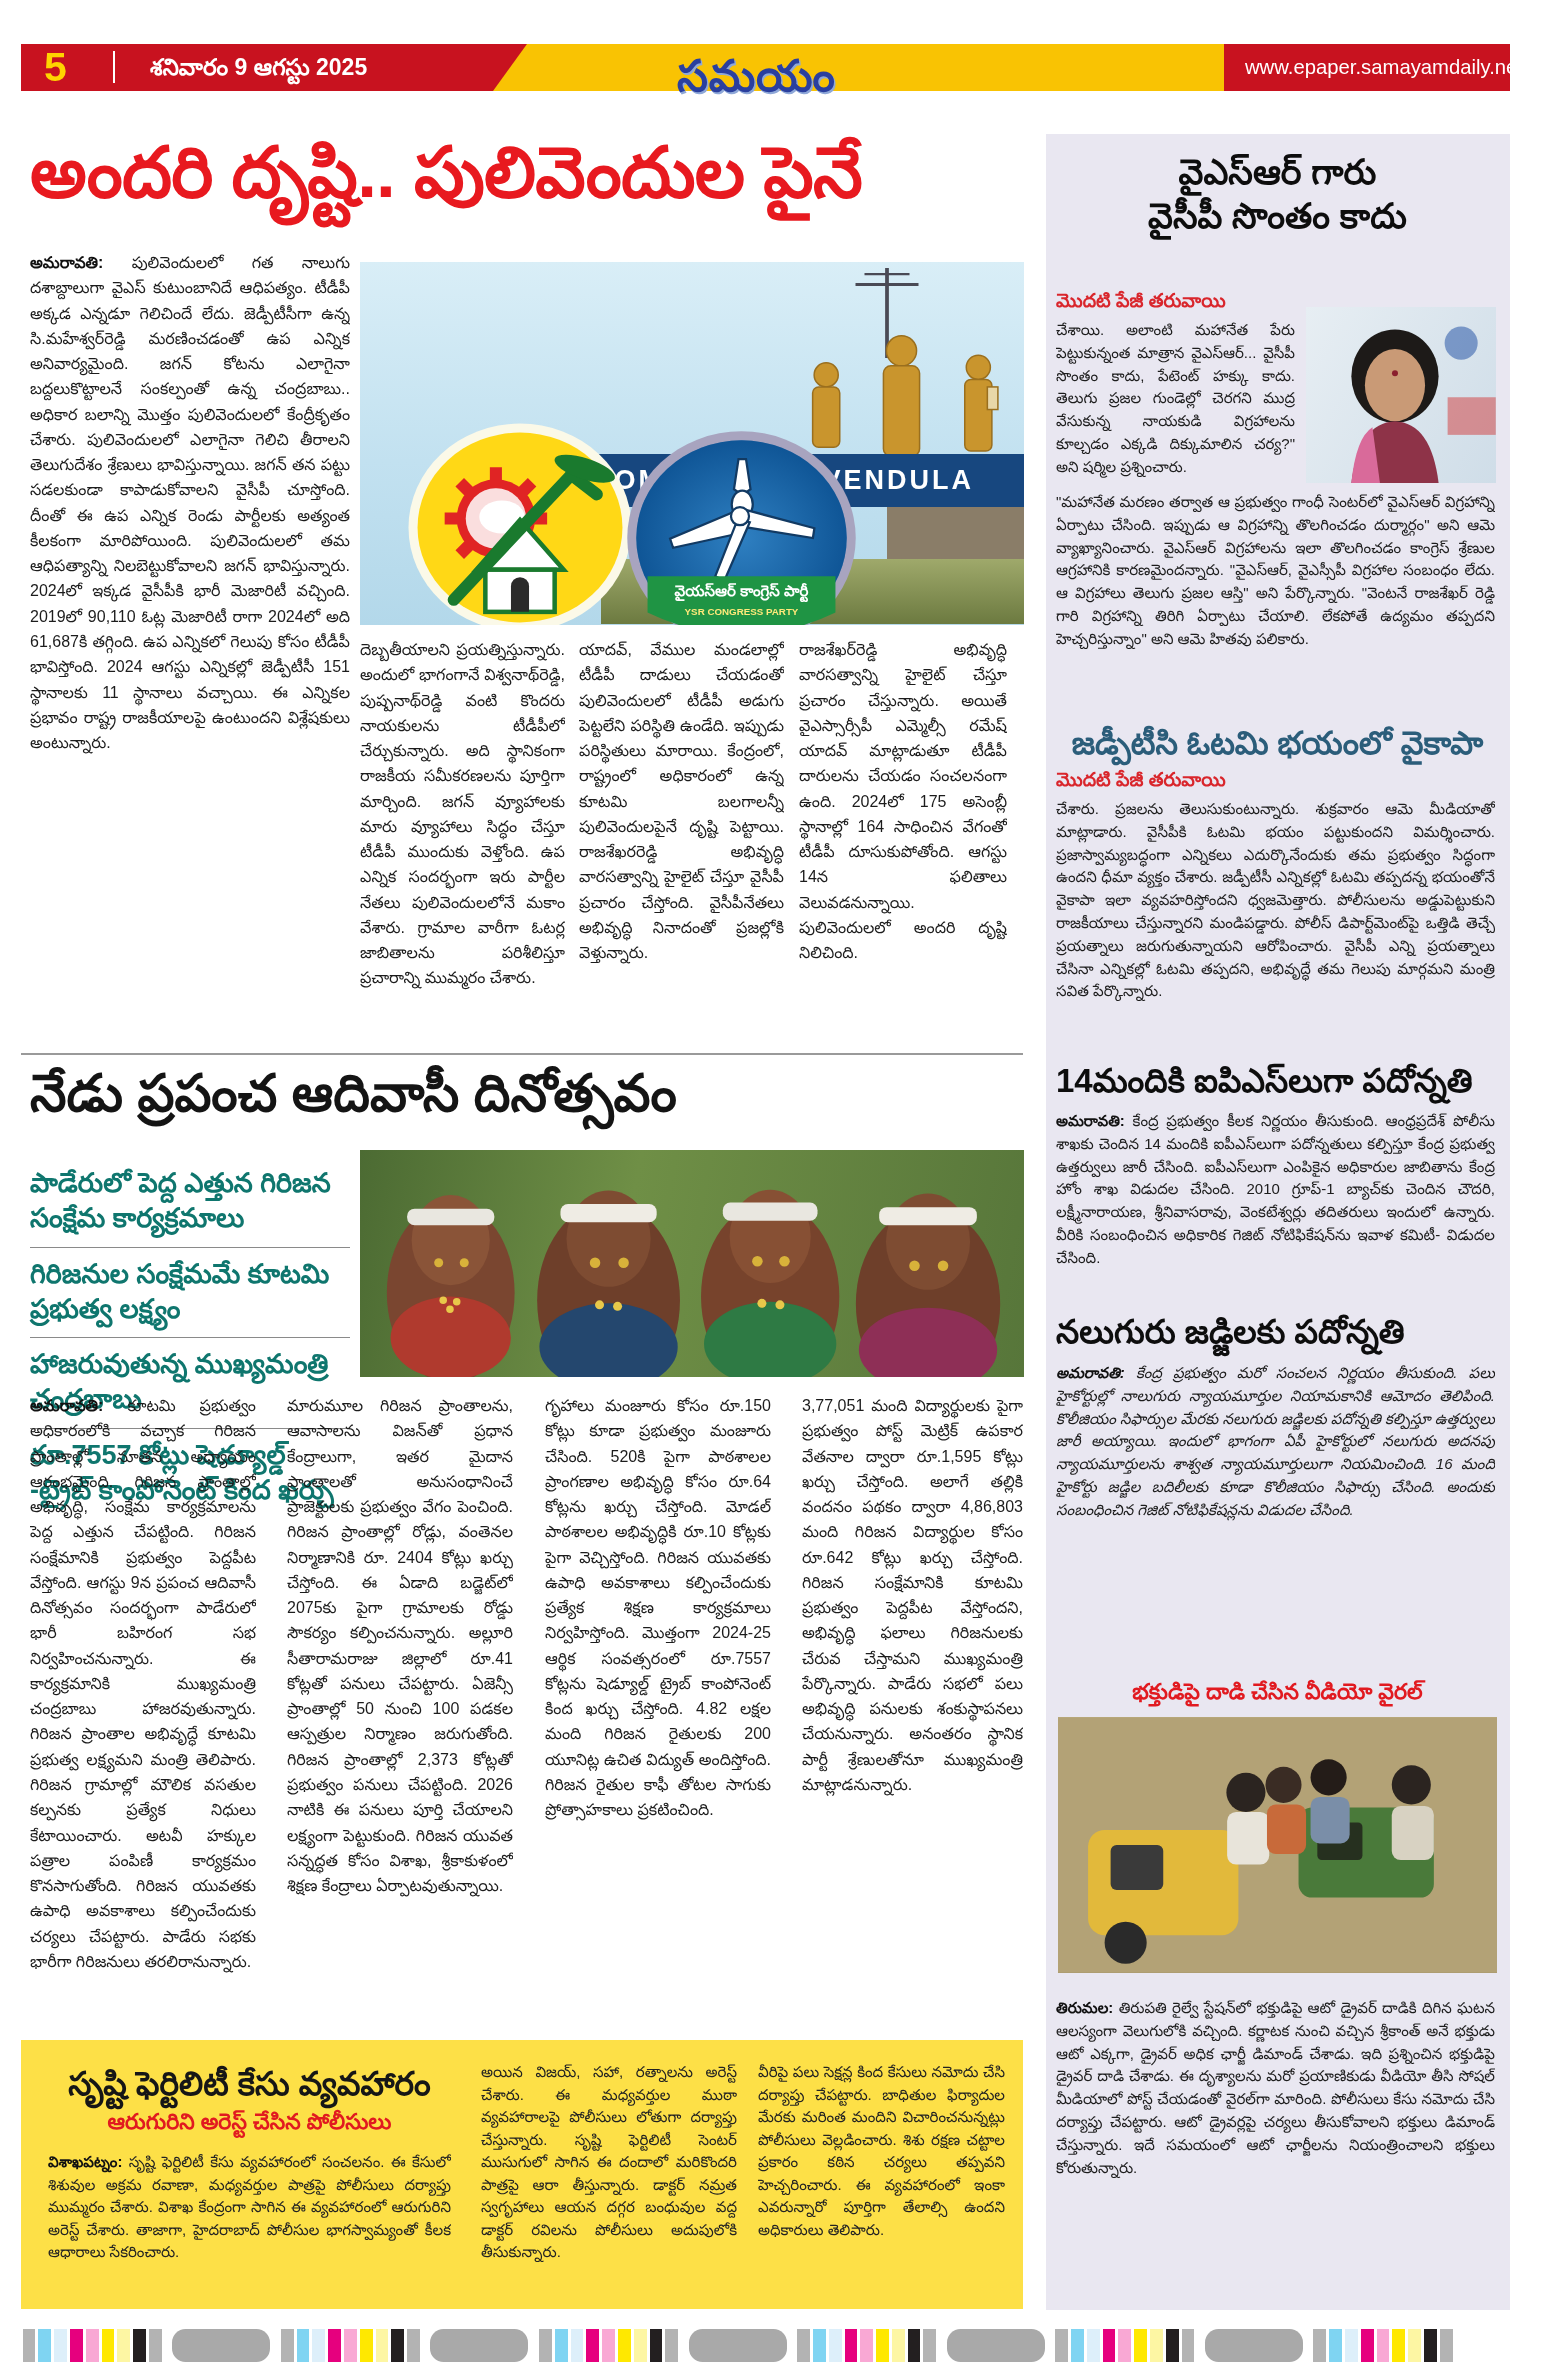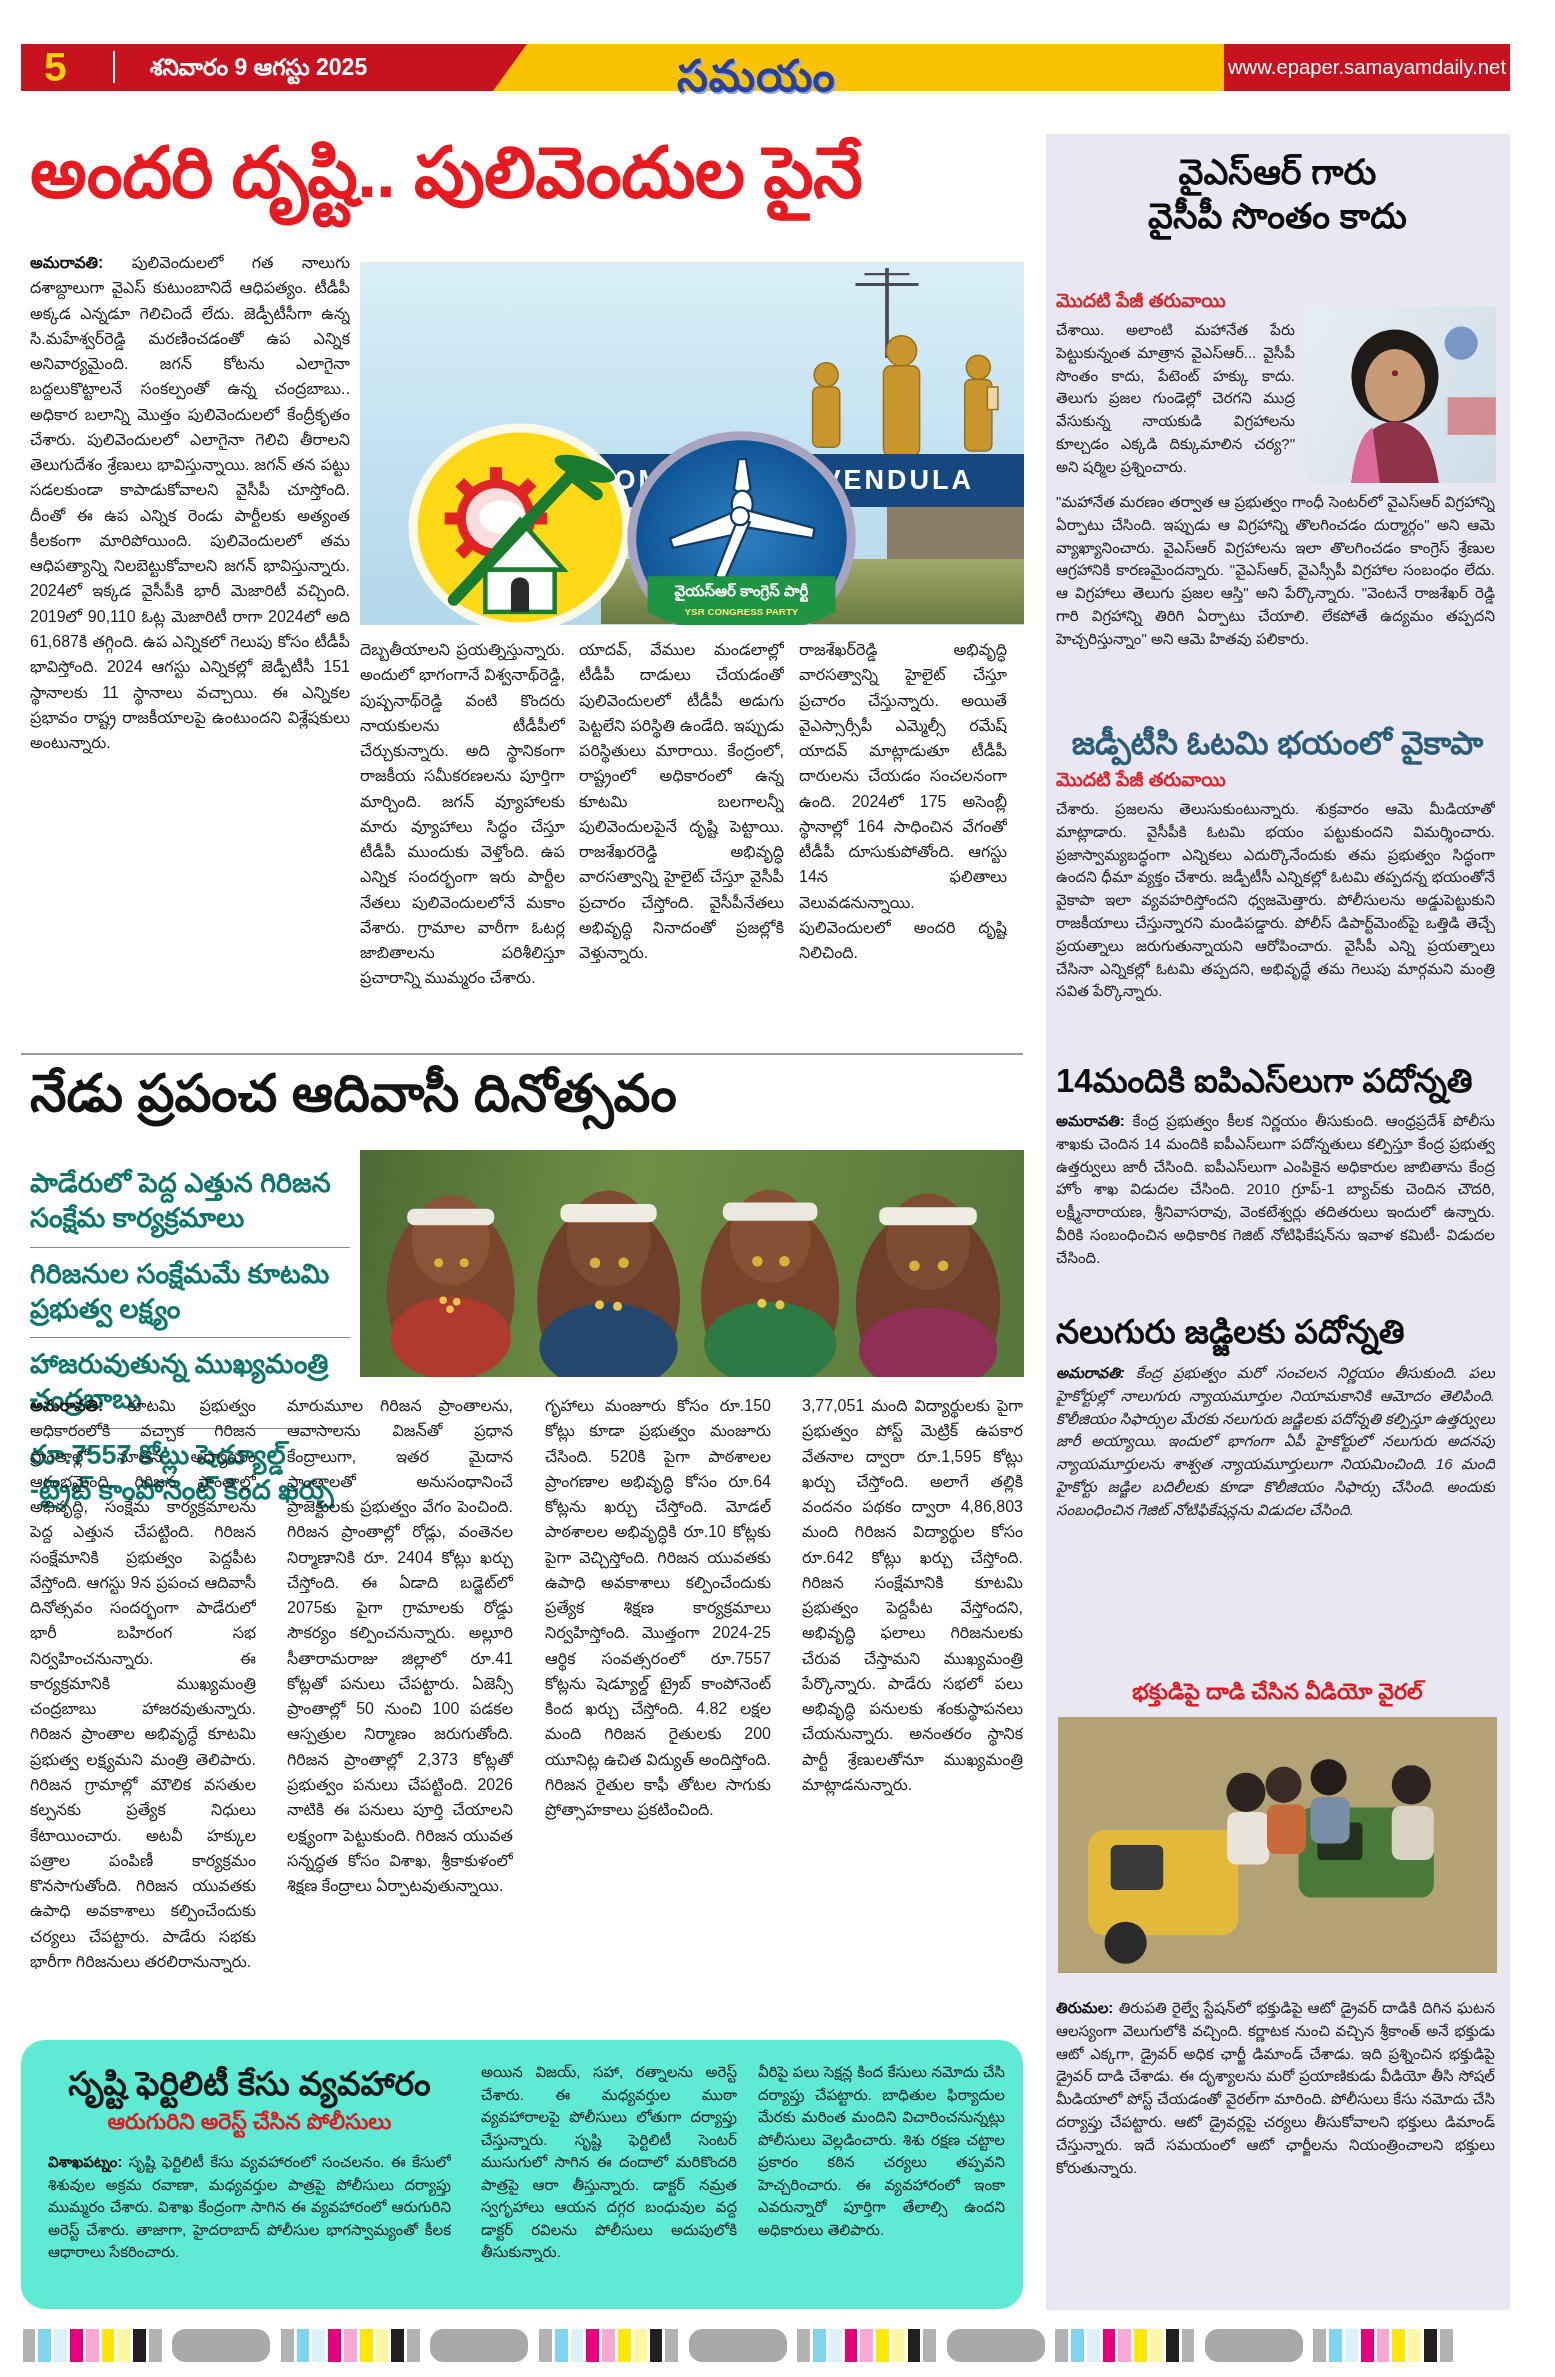--- a/index.html
+++ b/index.html
@@ -8,21 +8,21 @@
   .abs{position:absolute;}
   
   .band{height:47px;top:44px;}
   .band-red{background:#c8121f;}
   .band-yellow{background:#f9c303;}
   .pagenum{color:#ffd400;font-size:41px;font-weight:bold;line-height:47px;}
   .dateline-hdr{color:#ffffff;font-size:23px;font-weight:bold;line-height:47px;}
   .hdr-sep{width:2.3px;height:32px;background:#ffffff;top:51px;}
   .masthead{color:#2a3f9e;font-size:44px;font-weight:bold;line-height:45px;
             text-shadow:1.5px 1.5px 0 #8fa8d8;letter-spacing:0.8px;margin-top:8px;}
-  .hdr-url{color:#ffffff;font-size:20.3px;line-height:47px;text-align:center;}
+  .hdr-url{color:#ffffff;font-size:20.3px;line-height:47px;text-align:center;padding-left:17px;}
   
   .main-headline{color:#e8191f;font-size:71px;font-weight:bold;letter-spacing:-0.8px;line-height:1.1;}
   .h2-black{color:#141414;font-size:52px;font-weight:bold;line-height:1.1;}
   .rule{background:#9a9a9a;height:1.5px;}
   
   .body-col{font-size:16px;line-height:1.58;text-align:justify;color:#1c1c1c;overflow:hidden;}
   .side-col{font-size:15px;line-height:1.52;text-align:justify;color:#1c1c1c;overflow:hidden;}
   .dl{font-weight:bold;color:#111;}
   .cont-label{color:#d9262c;font-weight:bold;font-size:19px;}
   
@@ -30,21 +30,21 @@
               border-bottom:0.8px solid #8a8a8a;line-height:1.3;}
   .points .pt:last-child{border-bottom:none;}
   
   .sidebar-bg{background:#e9e7f1;}
   .sb-headline{font-size:35px;font-weight:bold;color:#0d0d0d;text-align:center;line-height:1.25;}
   .sb-headline-left{font-size:33px;font-weight:bold;color:#0d0d0d;text-align:left;line-height:1.2;}
   .sb-headline-blue{font-size:32px;font-weight:bold;color:#2b5d7a;text-align:center;line-height:1.2;}
   .sb-headline-light{font-size:39px;font-weight:500;color:#111;text-align:center;}
   .sb-subhead-red{font-size:22px;font-weight:bold;color:#e11a20;text-align:center;}
   
-  .pink-box{background:#5eead4;border-radius:24px;}
+  .pink-box{background:#fde047;}
   .pink-headline{font-size:33px;font-weight:bold;color:#161616;text-align:center;line-height:1.2;}
   .pink-body{font-size:15px;line-height:1.5;text-align:justify;color:#222;overflow:hidden;}
   
   .photo-frame{overflow:hidden;}
   .sign-text{color:#ffffff;font-weight:bold;font-size:27px;letter-spacing:3px;white-space:nowrap;}
   
   #colorbar{display:flex;align-items:center;gap:10.5px;}
   .cb-group{display:flex;gap:3px;}
   .cb-sw{width:12.8px;height:33px;}
   .cb-bar{width:98px;height:33px;background:#a9a9a9;border-radius:13.5px;}

